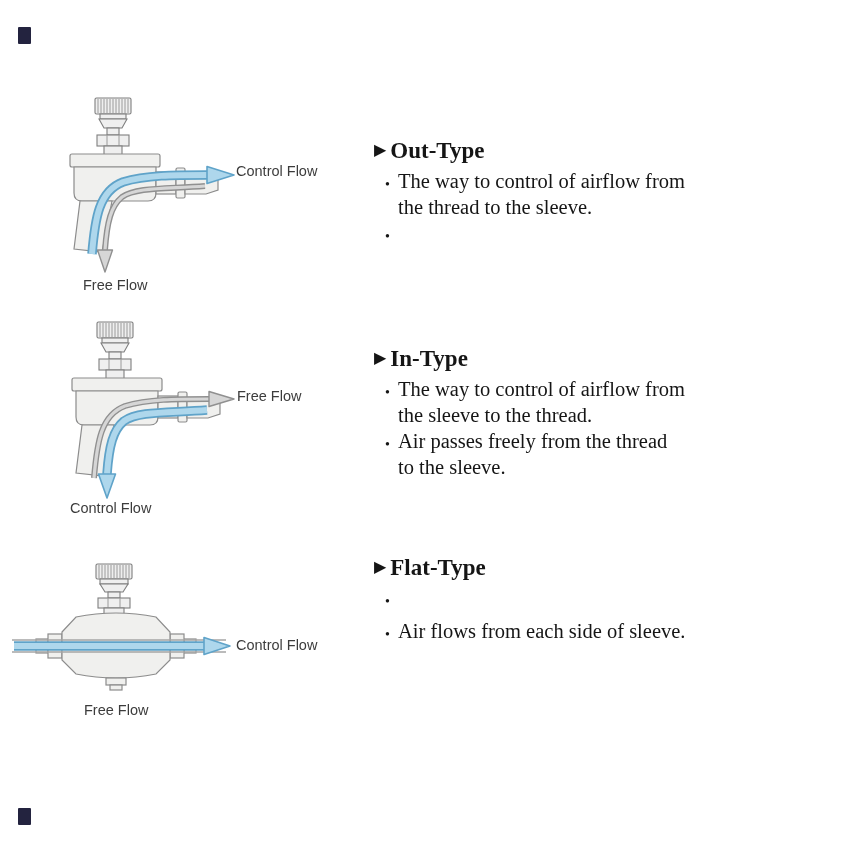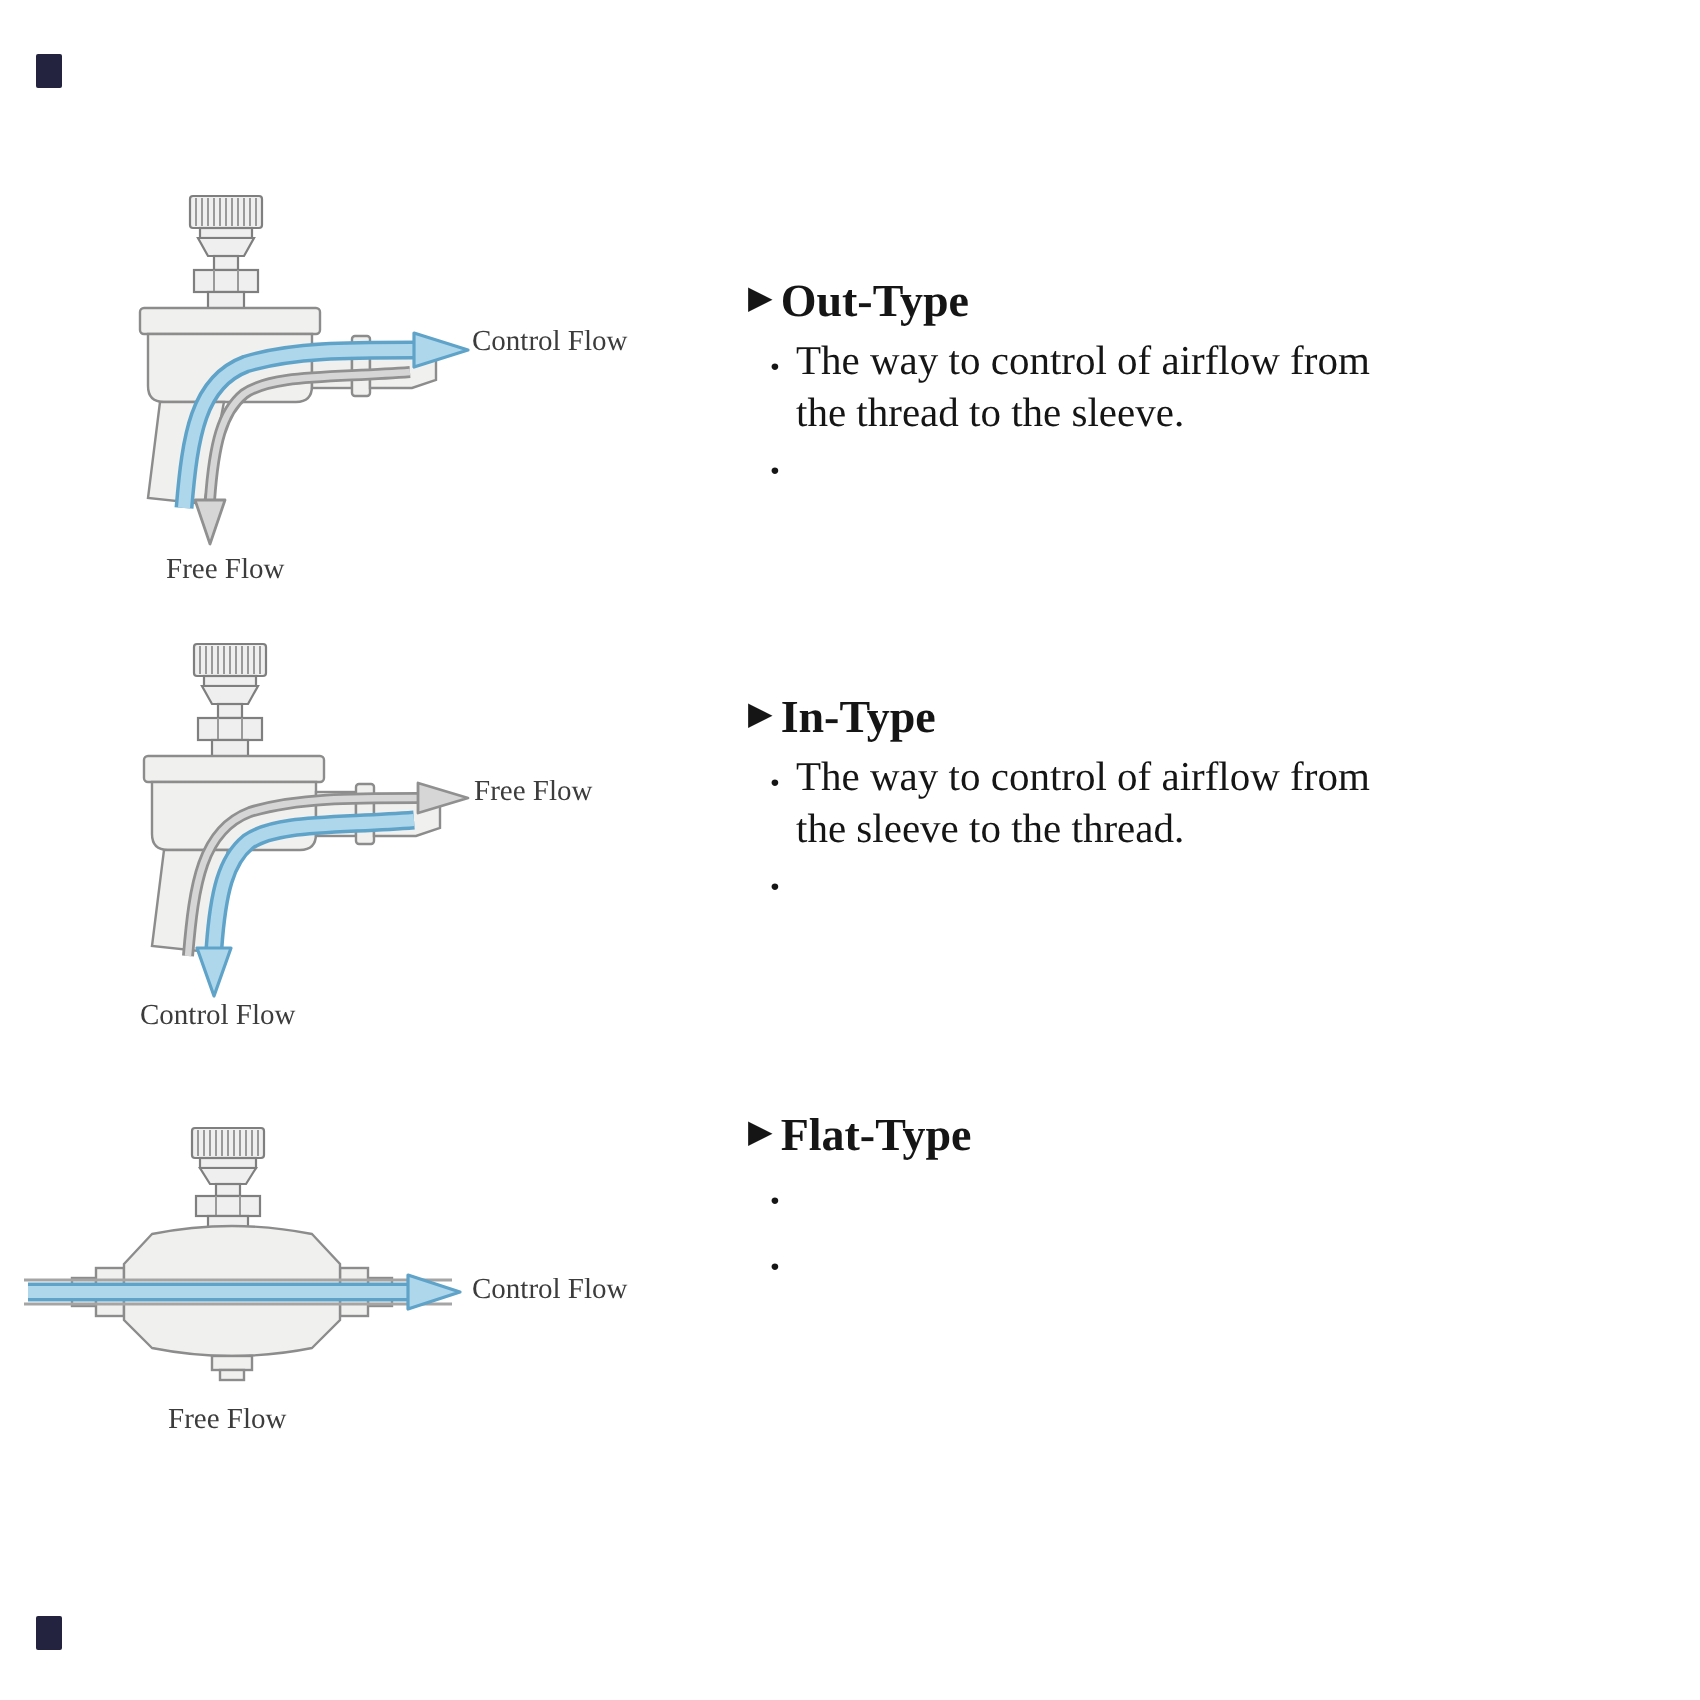--- a/index.html
+++ b/index.html
@@ -23,21 +23,21 @@
 
   .flow-blue-outer{fill:none;stroke:var(--flow-blue-stroke);stroke-width:9.5;}
   .flow-blue-inner{fill:none;stroke:var(--flow-blue-fill);stroke-width:6;}
   .flow-blue-head{fill:var(--flow-blue-fill);stroke:var(--flow-blue-stroke);stroke-width:1.6;stroke-linejoin:round;}
   .flow-gray-outer{fill:none;stroke:var(--flow-gray-stroke);stroke-width:6;}
   .flow-gray-inner{fill:none;stroke:var(--flow-gray-fill);stroke-width:3.2;}
   .flow-gray-head{fill:var(--flow-gray-fill);stroke:var(--flow-gray-stroke);stroke-width:1.4;stroke-linejoin:round;}
 
   .flow-label{
     position:absolute;white-space:nowrap;
-    font-family:Liberation Serif, serif;
+    font-family:Liberation Sans, sans-serif;
     font-size:14.5px;color:var(--label-color);
   }
 
   
   .type-section{position:absolute;width:430px;color:var(--text-color);
     font-family:"Liberation Serif","DejaVu Serif",serif;}
   .type-heading{display:flex;align-items:center;margin:0 0 4px 0;
     font-size:23px;font-weight:bold;line-height:26px;}
   .marker{font-size:16px;margin-right:4px;transform:translateY(-1px);}
   .bullets{margin:0;padding:0;list-style:none;font-size:20.5px;}
@@ -178,32 +178,35 @@
       <span>In-Type</span>
     </h2>
     <ul class="bullets">
       <li>
         <span class="bullet-dot">•</span>
         <span class="bullet-text">The way to control of airflow from
 the sleeve to the thread.</span>
       </li>
       <li>
         <span class="bullet-dot">•</span>
+        <span class="bullet-text">Air passes freely from the thread
+to the sleeve.</span>
       </li>
     </ul>
   </section>
 
   <section class="type-section" style="left:374px;top:555px;">
     <h2 class="type-heading">
       <span class="marker">▶</span>
       <span>Flat-Type</span>
     </h2>
     <ul class="bullets">
       <li>
         <span class="bullet-dot">•</span>
       </li>
       <li>
         <span class="bullet-dot">•</span>
+        <span class="bullet-text">Air flows from each side of sleeve.</span>
       </li>
     </ul>
   </section>
 
 </div>
 
 </body></html>

